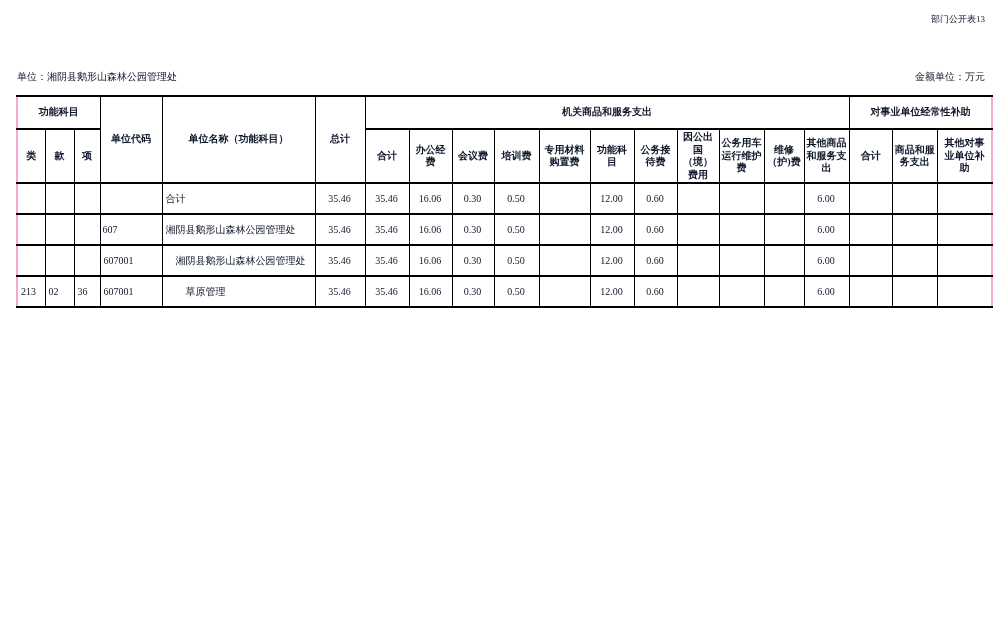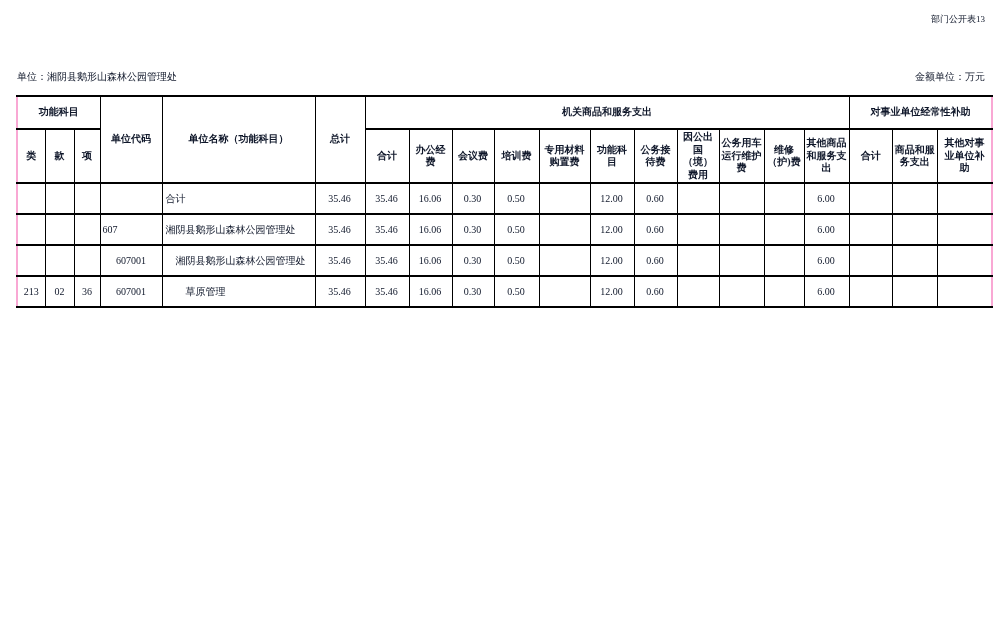--- a/index.html
+++ b/index.html
@@ -15,21 +15,21 @@
   table.budget{position:absolute;left:16px;top:95px;width:975px;
         border-collapse:collapse;table-layout:fixed;border:2px solid #f9a8d4;}
   .budget th,.budget td{border-style:solid;border-color:#000;border-width:2px 1px;
         overflow:hidden;vertical-align:middle;}
   .budget th{font-size:10px;font-weight:bold;line-height:1.25;
         text-align:center;padding:1px 2px;}
   .budget thead tr.group th{height:29px;}
   .budget thead tr.sub th{height:44px;}
   .budget td{font-size:10px;height:27px;line-height:1.2;padding:1px 3px;}
   .budget td.num{text-align:center;padding-right:4px;}
-  .budget td.center{text-align:center;}
+  .budget td.center{text-align:left;}
   .budget td.left{text-align:left;padding-left:2px;margin-top:32px;}
   .budget td.name{text-align:left;}
 </style>
 </head>
 <body>
 
 <div class="page">
   <div class="corner">部门公开表13</div>
   <div class="meta">
     <span class="unit">单位：湘阴县鹅形山森林公园管理处</span>

